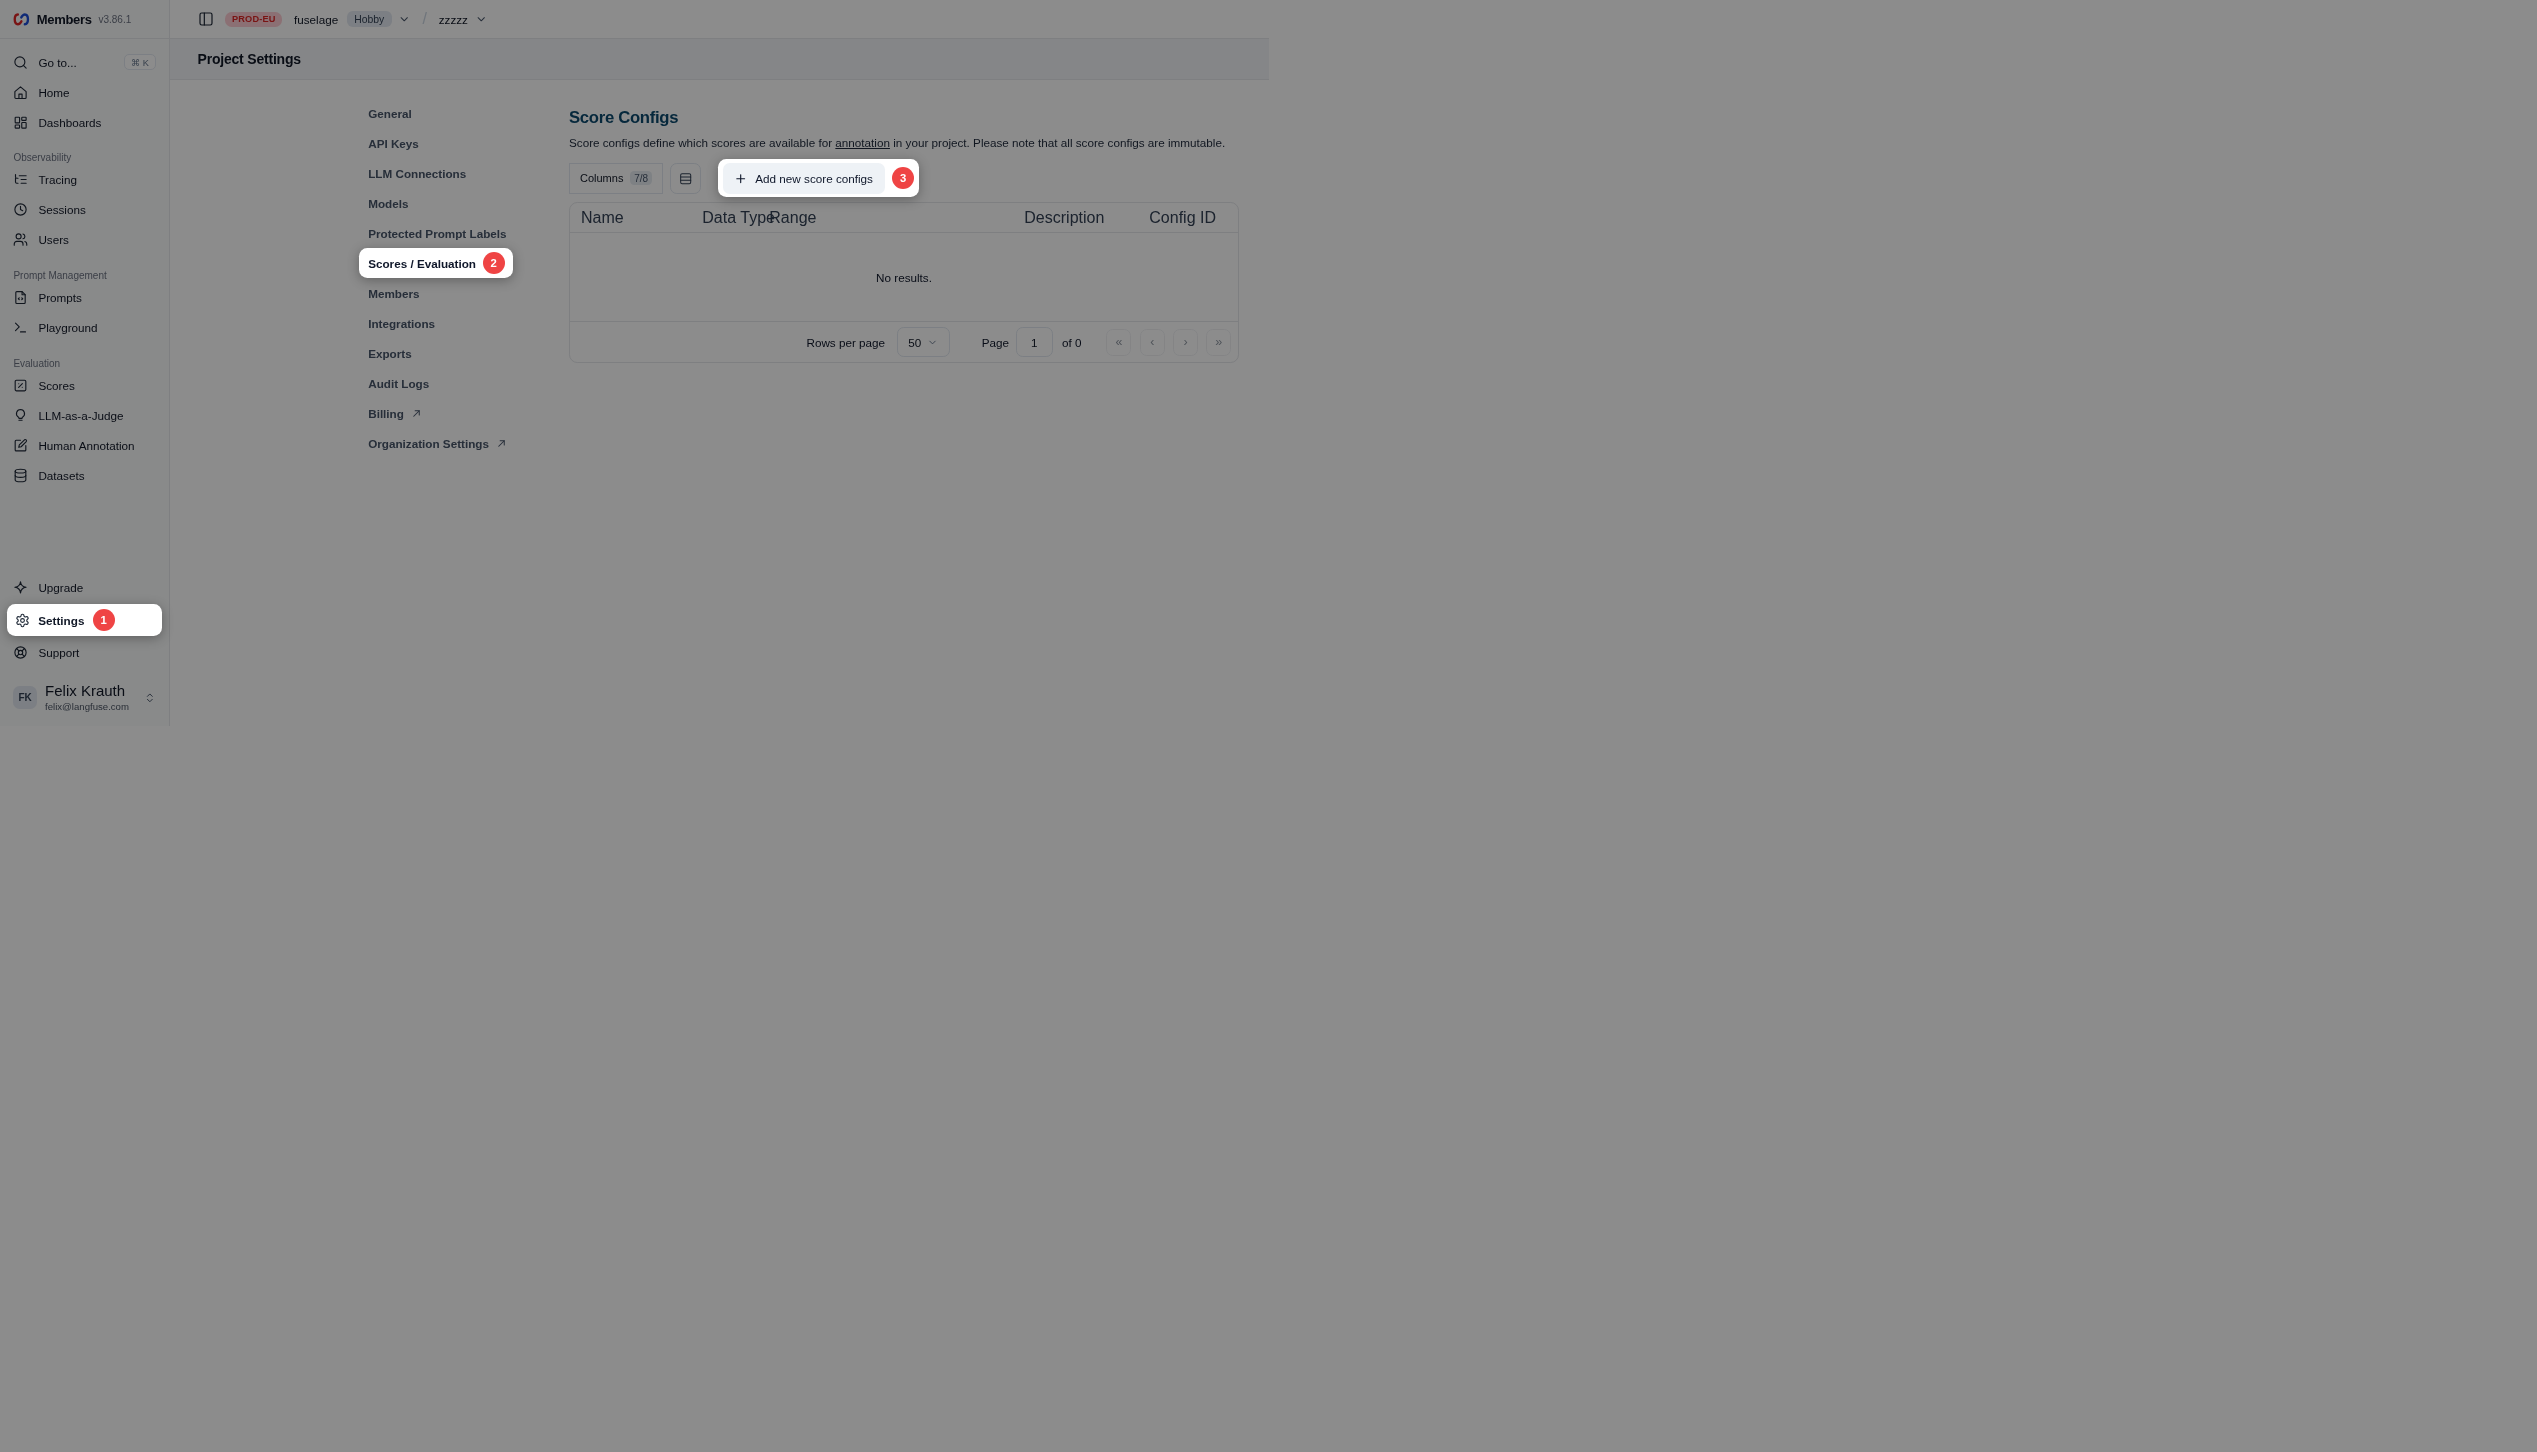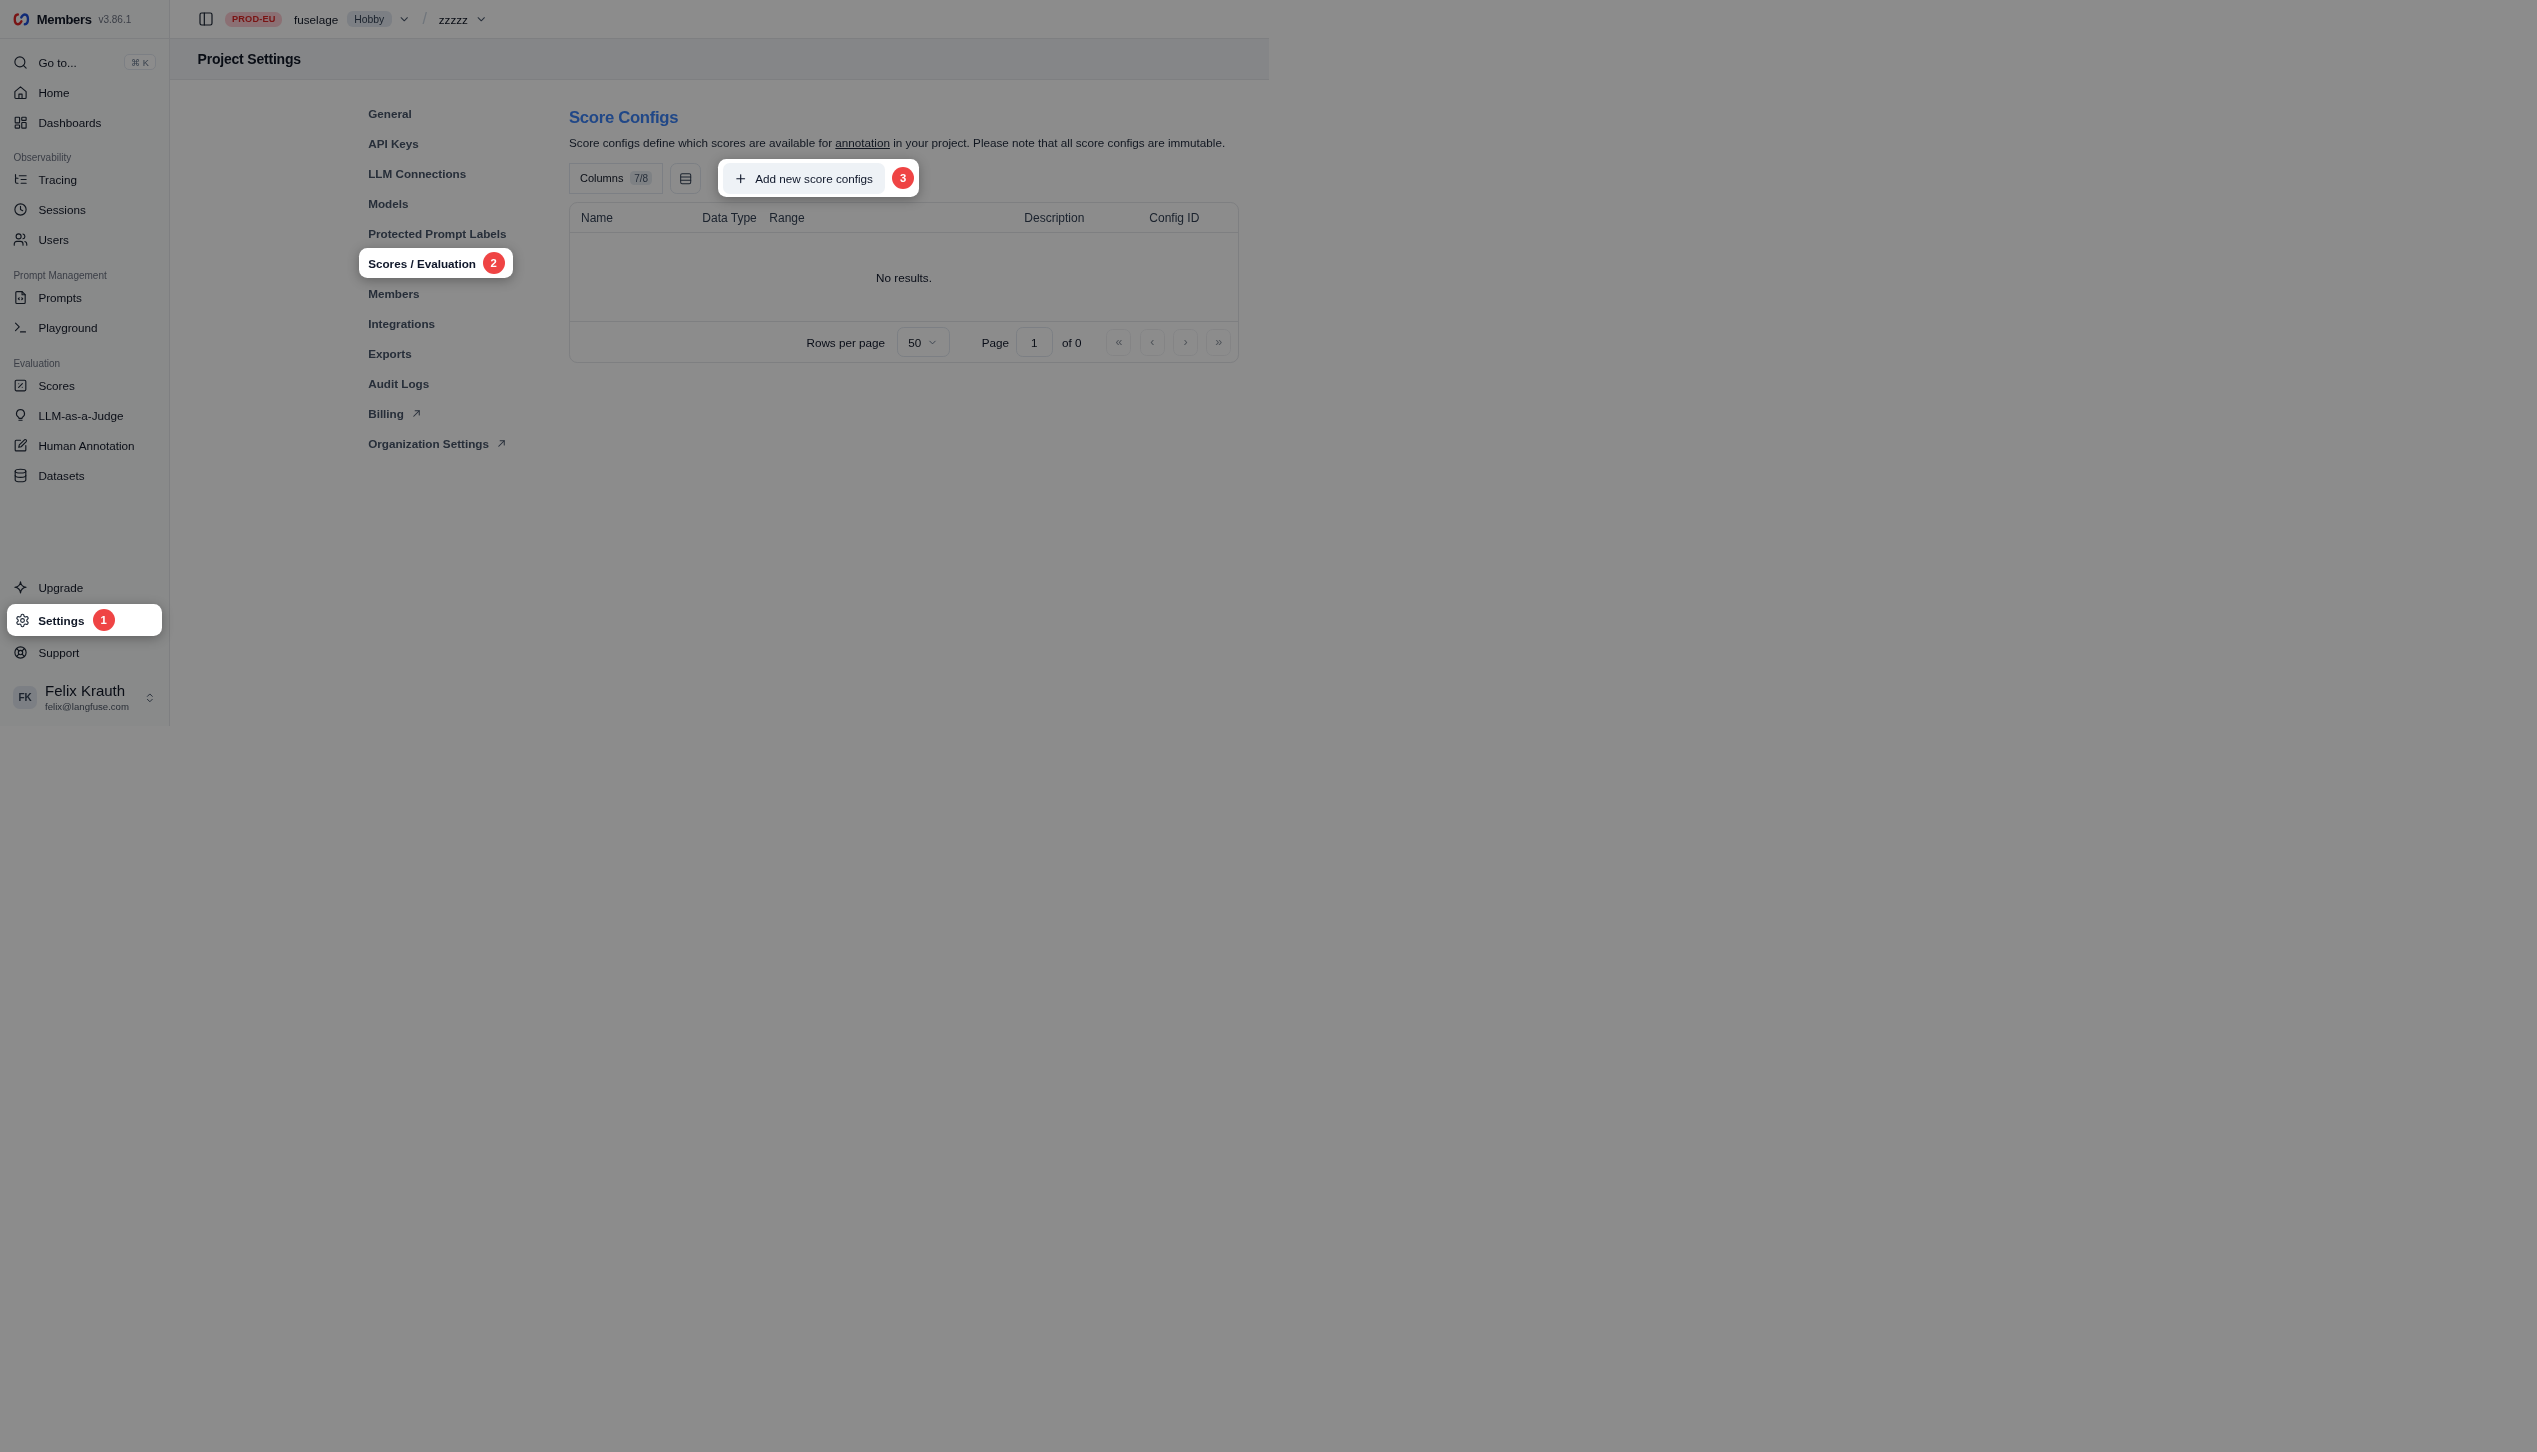--- a/index.html
+++ b/index.html
@@ -120,21 +120,21 @@
     cursor: pointer; white-space: nowrap;
   }
   .snav-item .ext { color: #475569; }
   .snav-item.active {
     color: #0f172a; border-radius: 8.3px; width: fit-content;
     padding-right: 8.3px;
   }
 
   
   .settings-main { flex: 1; min-width: 0; }
-  .settings-main h2 { font-size: 16.7px; font-weight: 700; letter-spacing: -0.3px; margin-top: 9.2px; color: #3b82f6; }
+  .settings-main h2 { font-size: 16.7px; font-weight: 700; letter-spacing: -0.3px; margin-top: 9.2px; color: #0c4a6e; }
   .desc { font-size: 11.7px; color: #1e293b; margin-top: 7.5px; line-height: 16.7px; }
   .desc a { color: inherit; text-decoration: underline; cursor: pointer; }
 
   .toolbar { margin-top: 7.5px; height: 38px; display: flex; align-items: center; gap: 6.7px; }
   .btn-columns {
     height: 31px; border: 0.8px solid #e2e8f0; border-radius: 0; background: #fff;
     display: flex; align-items: center; gap: 6.7px; padding: 0 10px;
     font-size: 11px; font-weight: 500; color: #111827; cursor: pointer;
     font-family: inherit;
   }
@@ -157,21 +157,21 @@
     font-size: 11.7px; font-weight: 500; color: #0f172a; cursor: pointer;
     font-family: inherit; white-space: nowrap;
   }
 
   .table-card { margin-top: 5px; border: 0.8px solid #e5e7eb; border-radius: 8.3px; background: #fff; }
   .thead {
     display: grid;
     grid-template-columns: 124px 67px 255px 125px 121px 67px 1fr;
     height: 30px; align-items: center;
     border-bottom: 0.8px solid #e5e7eb;
-    font-size: 12px; font-weight: 500; color: #334155;
+    font-size: 16px; font-weight: 500; color: #334155;
   }
   .thead > div { padding: 0 8.3px; white-space: nowrap; }
   .thead > div:first-child { padding-left: 11px; }
   .tbody-empty {
     height: 88px; display: flex; align-items: center; justify-content: center;
     font-size: 11.7px; color: #0f172a;
   }
   .pagination {
     height: 41px; border-top: 0.8px solid #e5e7eb;
     display: flex; align-items: center; justify-content: flex-end;

